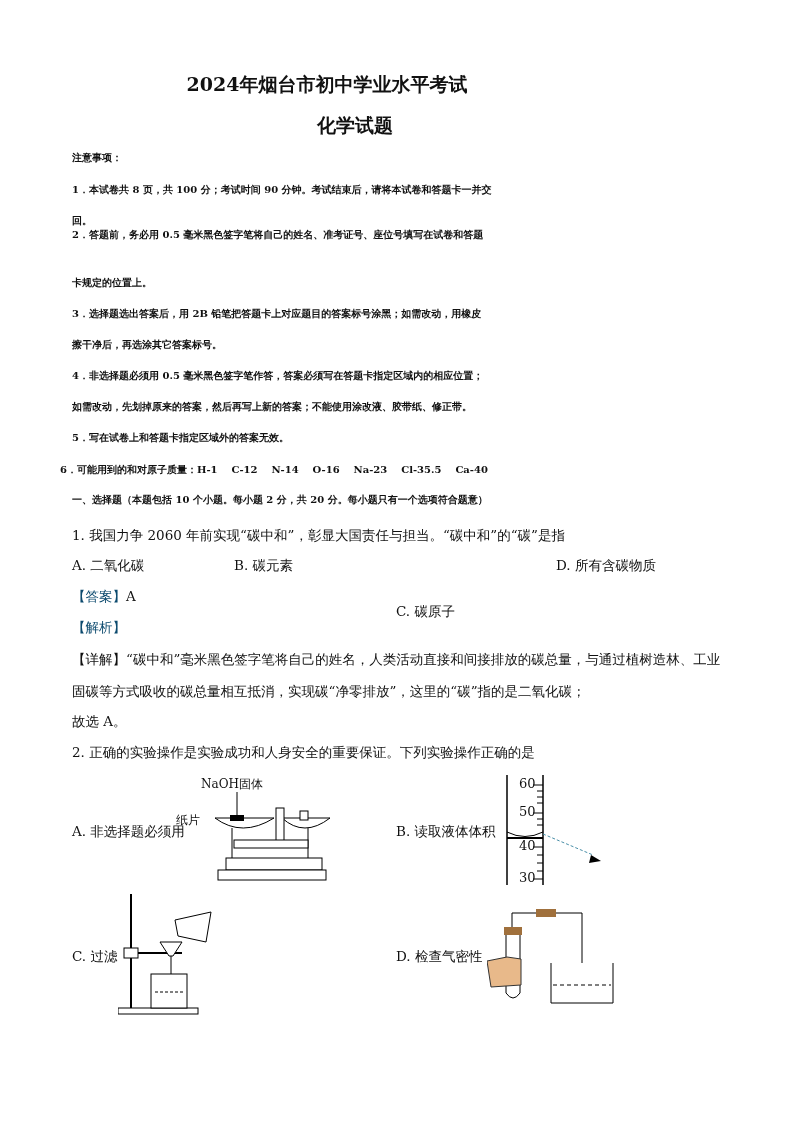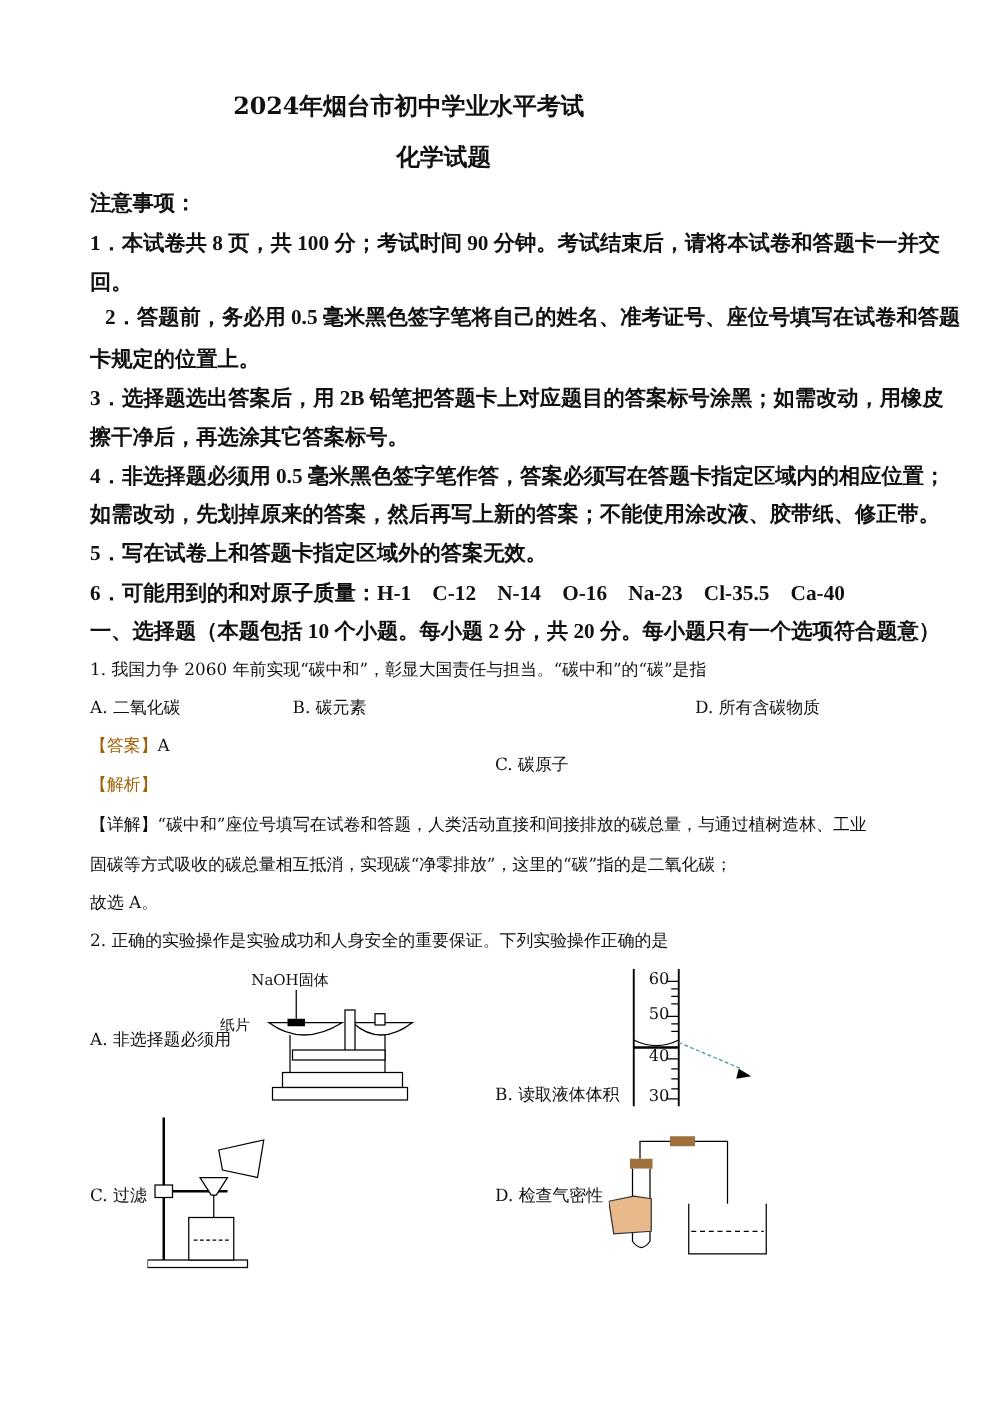--- a/index.html
+++ b/index.html
@@ -1,55 +1,55 @@
 <!DOCTYPE html>
 <html><head>
 <meta charset="utf-8">
 <style>
   html,body{margin:0;padding:0;background:#fff;}
   body{width:793px;height:1122px;position:relative;overflow:hidden;color:#111;
        font-family:"DejaVu Serif","Liberation Serif",serif;}
   .abs{position:absolute;white-space:nowrap;}
   .title{font-weight:bold;font-size:19px;left:0;width:654px;text-align:center;}
-  .b{font-weight:bold;font-size:17px;font-family:Liberation Serif, serif;}
+  .b{font-weight:bold;font-size:10px;}
   .n{font-size:13.5px;}
-  .blue{color:#a16207;}
+  .blue{color:#0c4a6e;}
   svg{position:absolute;}
 </style>
 </head>
 <body>
 
 <div class="abs title" style="top:72px;">2024年烟台市初中学业水平考试</div>
 <div class="abs title" style="top:113px;margin-left:28px;">化学试题</div>
 
 <div class="abs b" style="left:72px;top:151px;">注意事项：</div>
 <div class="abs b" style="left:72px;top:183px;">1．本试卷共 8 页，共 100 分；考试时间 90 分钟。考试结束后，请将本试卷和答题卡一并交</div>
 <div class="abs b" style="left:72px;top:214px;">回。</div>
-<div class="abs b" style="left:72px;top:242px;margin-left:12px;">2．答题前，务必用 0.5 毫米黑色签字笔将自己的姓名、准考证号、座位号填写在试卷和答题</div>
+<div class="abs b" style="left:72px;top:228px;">2．答题前，务必用 0.5 毫米黑色签字笔将自己的姓名、准考证号、座位号填写在试卷和答题</div>
 <div class="abs b" style="left:72px;top:276px;">卡规定的位置上。</div>
 <div class="abs b" style="left:72px;top:307px;">3．选择题选出答案后，用 2B 铅笔把答题卡上对应题目的答案标号涂黑；如需改动，用橡皮</div>
 <div class="abs b" style="left:72px;top:338px;">擦干净后，再选涂其它答案标号。</div>
 <div class="abs b" style="left:72px;top:369px;">4．非选择题必须用 0.5 毫米黑色签字笔作答，答案必须写在答题卡指定区域内的相应位置；</div>
 <div class="abs b" style="left:72px;top:400px;">如需改动，先划掉原来的答案，然后再写上新的答案；不能使用涂改液、胶带纸、修正带。</div>
 <div class="abs b" style="left:72px;top:431px;white-space:pre;">5．写在试卷上和答题卡指定区域外的答案无效。</div>
-<div class="abs b" style="left:72px;top:463px;white-space:pre;">6．可能用到的和对原子质量：H-1    C-12    N-14    O-16    Na-23    Cl-35.5    Ca-40</div>
+<div class="abs b" style="left:60px;top:463px;white-space:pre;">6．可能用到的和对原子质量：H-1    C-12    N-14    O-16    Na-23    Cl-35.5    Ca-40</div>
 <div class="abs b" style="left:72px;top:493px;">一、选择题（本题包括 10 个小题。每小题 2 分，共 20 分。每小题只有一个选项符合题意）</div>
 
 <div class="abs n" style="left:72px;top:527px;">1. 我国力争 2060 年前实现“碳中和”，彰显大国责任与担当。“碳中和”的“碳”是指</div>
 <div class="abs n" style="left:72px;top:557px;">A. 二氧化碳</div>
 <div class="abs n" style="left:234px;top:557px;">B. 碳元素</div>
 <div class="abs n" style="left:396px;top:557px;margin-top:46px;">C. 碳原子</div>
 <div class="abs n" style="left:556px;top:557px;">D. 所有含碳物质</div>
 
 <div class="abs n" style="left:72px;top:588px;">
   <span class="blue">【答案】</span><span>A</span>
 </div>
 <div class="abs n blue" style="left:72px;top:619px;">【解析】</div>
 <div class="abs n" style="left:72px;top:651px;">
-  <span>【详解】</span><span>“碳中和”座位号填写在试卷和答题，人类活动直接和间接排放的碳总量，与通过植树造林、工业</span>
+  <span>【详解】</span><span>“碳中和”毫米黑色签字笔将自己的姓名，人类活动直接和间接排放的碳总量，与通过植树造林、工业</span>
 </div>
 <div class="abs n" style="left:72px;top:683px;">固碳等方式吸收的碳总量相互抵消，实现碳“净零排放”，这里的“碳”指的是二氧化碳；</div>
 <div class="abs n" style="left:72px;top:713px;">故选 A。</div>
 
 <div class="abs n" style="left:72px;top:744px;">2. 正确的实验操作是实验成功和人身安全的重要保证。下列实验操作正确的是</div>
 
 <div class="abs n" style="left:72px;top:823px;">A. 非选择题必须用</div>
 <div class="abs" style="left:201px;top:776px;font-size:12px;">NaOH固体</div>
 <div class="abs" style="left:176px;top:812px;font-size:12px;">纸片</div>
 <svg style="left:212px;top:790px;" width="120" height="95" viewBox="0 0 120 95">
@@ -59,21 +59,21 @@
   <path d="M70 28 Q92 48 118 28 Z" fill="#fff" stroke="#000"></path>
   <rect x="88" y="21" width="8" height="9" fill="#fff" stroke="#000"></rect>
   <rect x="64" y="18" width="8" height="35" fill="#fff" stroke="#000"></rect>
   <line x1="20" y1="38" x2="20" y2="70" stroke="#000"></line>
   <line x1="96" y1="38" x2="96" y2="70" stroke="#000"></line>
   <rect x="22" y="50" width="74" height="8" fill="#fff" stroke="#000"></rect>
   <rect x="14" y="68" width="96" height="12" fill="#fff" stroke="#000"></rect>
   <rect x="6" y="80" width="108" height="10" fill="#fff" stroke="#000"></rect>
 </svg>
 
-<div class="abs n" style="left:396px;top:823px;margin-top:44px;">B. 读取液体体积</div>
+<div class="abs n" style="left:396px;top:823px;">B. 读取液体体积</div>
 <svg style="left:505px;top:775px;" width="110" height="112" viewBox="0 0 110 112">
   <line x1="2" y1="0" x2="2" y2="110" stroke="#000" stroke-width="1.5"></line>
   <line x1="38" y1="0" x2="38" y2="110" stroke="#000" stroke-width="1.5"></line>
   <g stroke="#000">
     <line x1="28" y1="10" x2="38" y2="10"></line>
       <line x1="32" y1="16" x2="38" y2="16"></line>
       <line x1="32" y1="22" x2="38" y2="22"></line>
       <line x1="32" y1="28" x2="38" y2="28"></line>
     <line x1="28" y1="38" x2="38" y2="38"></line>
       <line x1="32" y1="44" x2="38" y2="44"></line>

